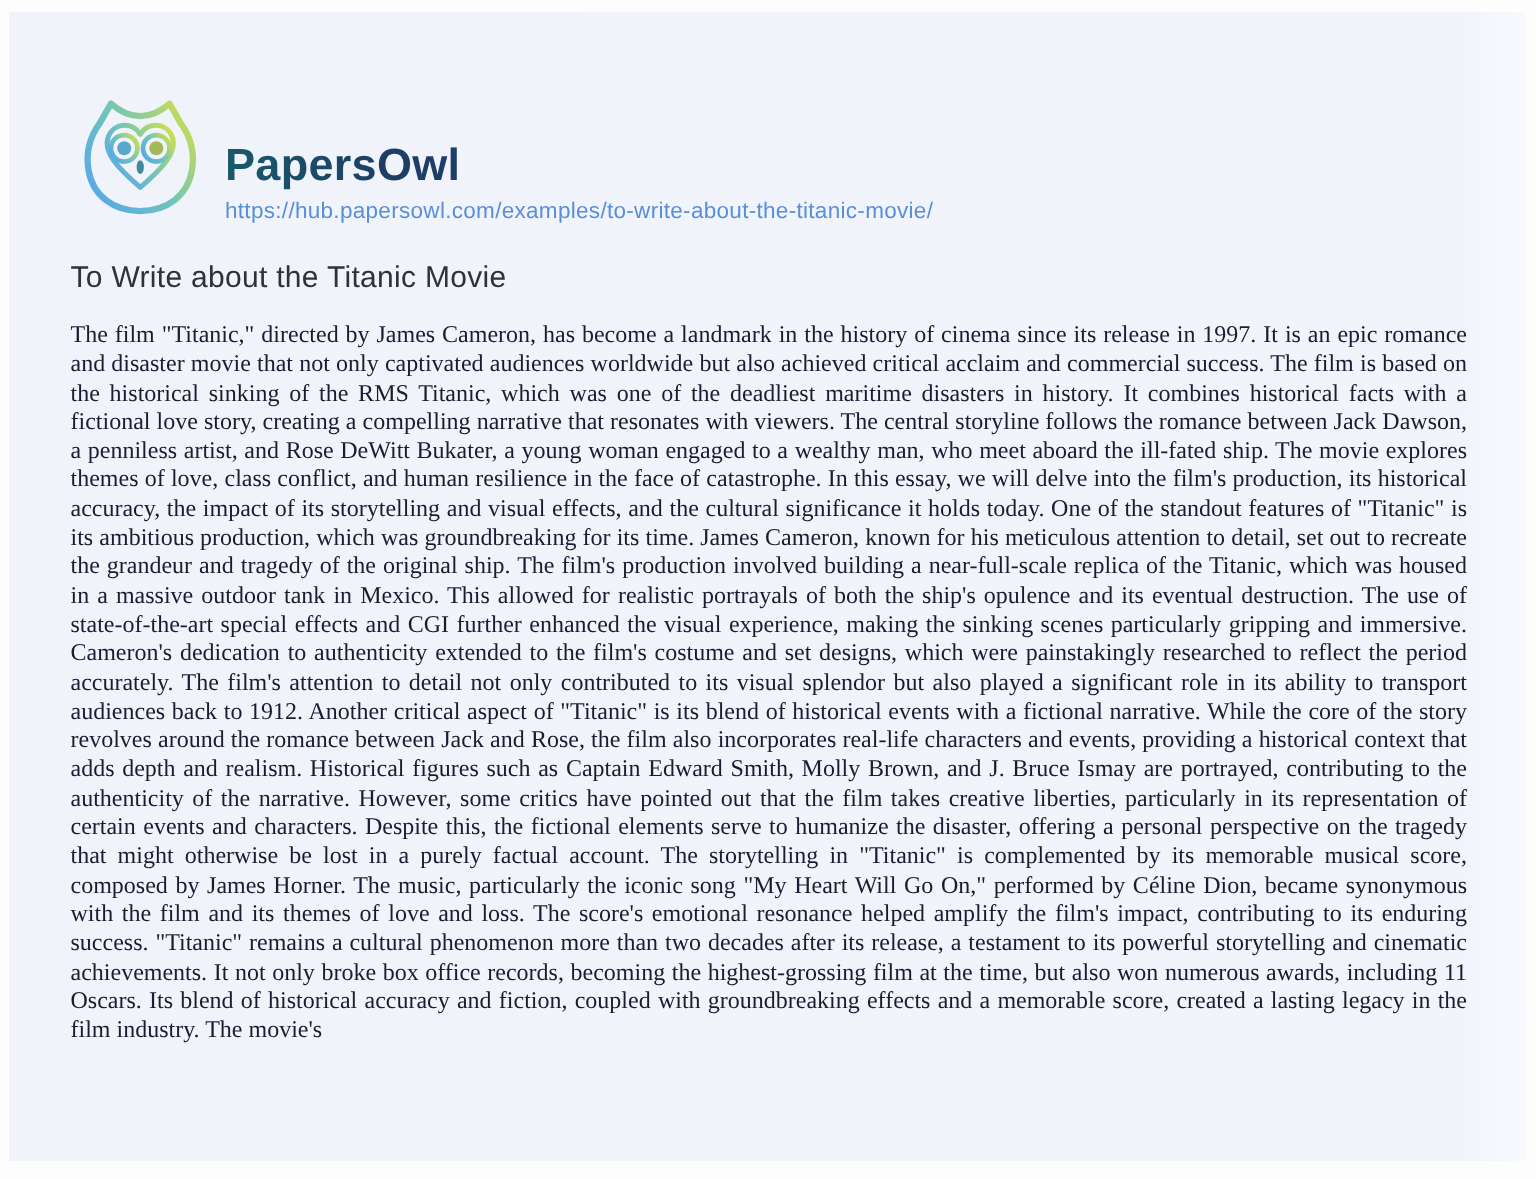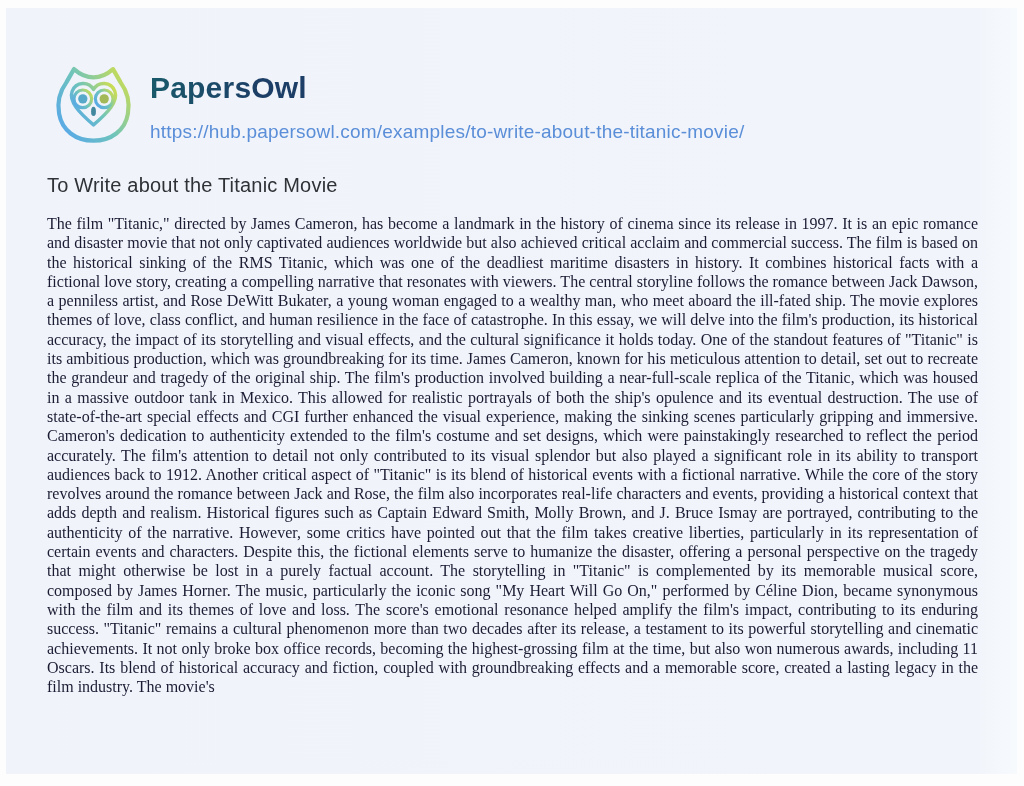--- a/index.html
+++ b/index.html
@@ -13,21 +13,21 @@
     position: absolute;
     left: 6px; top: 8px; right: 7px; bottom: 12px;
     background: linear-gradient(90deg, #f0f4fa 0%, #f1f4fa 96%, #f7fafd 100%);
   }
   .content {
     position: absolute;
     left: 41px; right: 39px; top: 0;
   }
   .header {
     display: flex;
-    align-items: center;
+    align-items: flex-end;
     margin-top: 49px;
   }
   .logo {
     width: 93px; height: 93px;
     flex: 0 0 auto;
   }
   .brand-block {
     margin-left: 10px;
     margin-top: 7px;
   }
@@ -35,22 +35,22 @@
     font-size: 30px;
     font-weight: bold;
     letter-spacing: 0.2px;
     background: linear-gradient(90deg, #195a6b 0%, #1d3e66 70%);
     -webkit-background-clip: text;
     background-clip: text;
     color: transparent;
     display: inline-block;
   }
   .page-url {
-    margin-top: 16px;
-    font-size: 19px;
+    margin-top: 4px;
+    font-size: 15px;
     color: #5a8ed8;
     text-decoration: none;
     display: inline-block;
     letter-spacing: 0.2px;
   }
   h1.article-title {
     margin-top: 24px;
     font-size: 20px;
     font-weight: 400;
     color: #2f3236;

